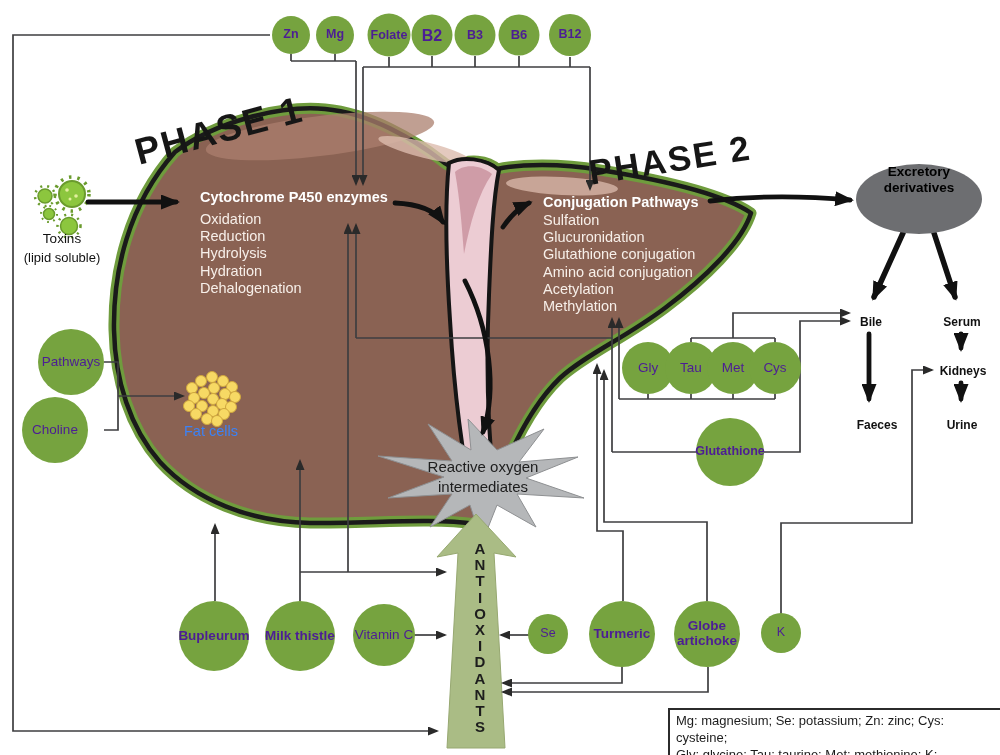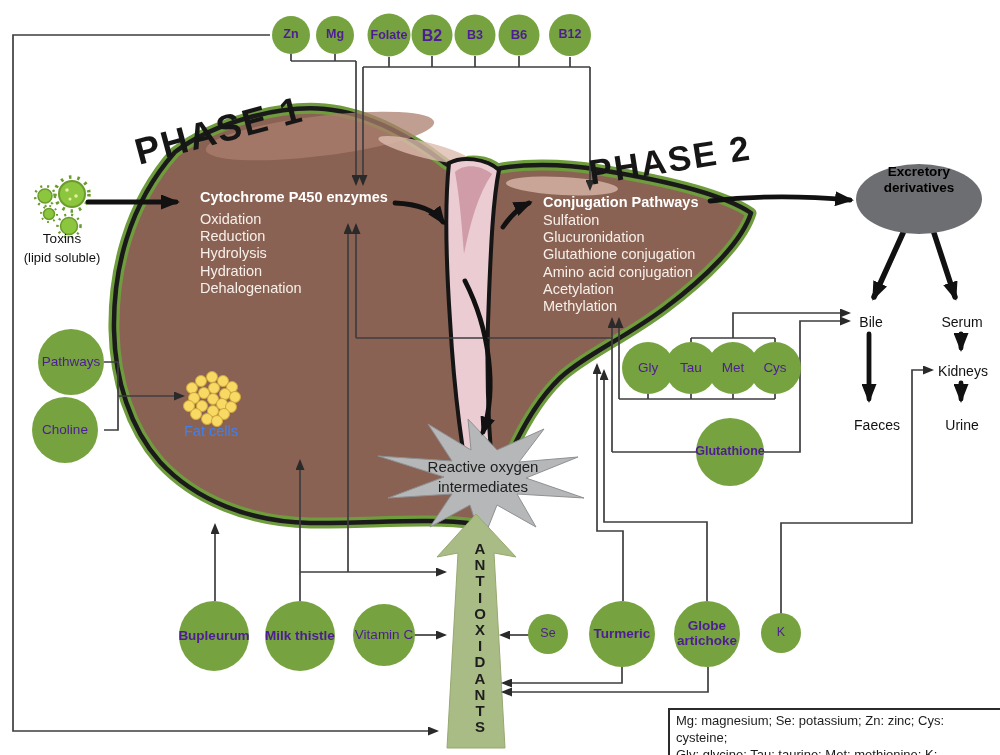--- a/index.html
+++ b/index.html
@@ -8,21 +8,21 @@
   #diagram-svg{position:absolute;left:0;top:0;}
   .gc{position:absolute;background:#76a33f;border-radius:50%;color:#4c1d95;display:flex;
       align-items:center;justify-content:center;text-align:center;line-height:1.08;
       transform:translate(-50%,-50%);font-weight:bold;}
   .gc.reg{font-weight:normal;}
   .nowrap{white-space:nowrap;}
   .ge{position:absolute;background:#6d6e71;border-radius:50%;color:#000000;display:flex;
       flex-direction:column;align-items:center;justify-content:flex-start;text-align:center;
       transform:translate(-50%,-50%);font-weight:bold;font-size:13.5px;line-height:1.2;}
   .lbl{position:absolute;transform:translate(-50%,-50%);white-space:nowrap;color:#111;
-       font-weight:normal;font-size:14px;}
+       font-weight:bold;font-size:12px;}
   .lbl.reg{font-weight:normal;}
   .phase-title{position:absolute;font-size:37px;font-weight:600;color:#161616;
        letter-spacing:2px;white-space:nowrap;}
   .phase-head{position:absolute;color:#fff;font-weight:bold;font-size:14.5px;white-space:nowrap;}
   .phase-list{position:absolute;color:#f7efe9;font-size:14.5px;line-height:17.2px;white-space:nowrap;}
   .ros-text{position:absolute;color:#1d1d1d;font-size:15px;line-height:1.35;text-align:center;
        transform:translate(-50%,-50%);}
   .antiox-letters{position:absolute;left:458px;top:541px;width:44px;text-align:center;
        font-size:15px;font-weight:600;color:#1d1d1d;}
   .antiox-letters span{display:block;line-height:16.2px;}
@@ -191,21 +191,21 @@
   <div class="gc" style="left:389px;top:35px;width:43px;height:43px;font-size:12.5px;">Folate</div>
   <div class="gc" style="left:432px;top:35px;width:41px;height:41px;font-size:16px;">B2</div>
   <div class="gc" style="left:475px;top:35px;width:41px;height:41px;font-size:12.5px;">B3</div>
   <div class="gc" style="left:519px;top:35px;width:41px;height:41px;font-size:13px;">B6</div>
   <div class="gc" style="left:570px;top:35px;width:42px;height:42px;font-size:12.5px;">B12</div>
 
   <div class="lbl reg" style="left:62px;top:238px;font-size:13.5px;">Toxins</div>
   <div class="lbl reg" style="left:62px;top:257px;font-size:13px;">(lipid soluble)</div>
 
   <div class="gc reg" style="left:71px;top:362px;width:66px;height:66px;font-size:13.5px;">Pathways</div>
-  <div class="gc reg" style="left:65px;top:430px;width:66px;height:66px;font-size:13.5px;">Choline</div>
+  <div class="gc reg" style="left:55px;top:430px;width:66px;height:66px;font-size:13.5px;">Choline</div>
   <div class="lbl reg" style="left:211px;top:431px;font-size:14.5px;color:#3b82f6;">Fat cells</div>
 
 
   <div class="ge" style="left:919px;top:199px;width:126px;height:70px;">
     <span>Excretory</span>
     <span>derivatives</span>
   </div>
 
   <div class="lbl" style="left:871px;top:322px;">Bile</div>
   <div class="lbl" style="left:962px;top:322px;">Serum</div>

